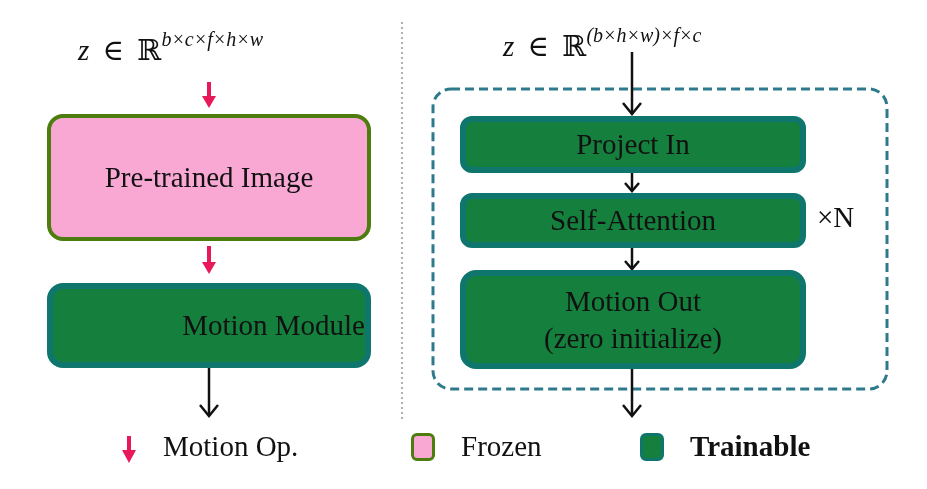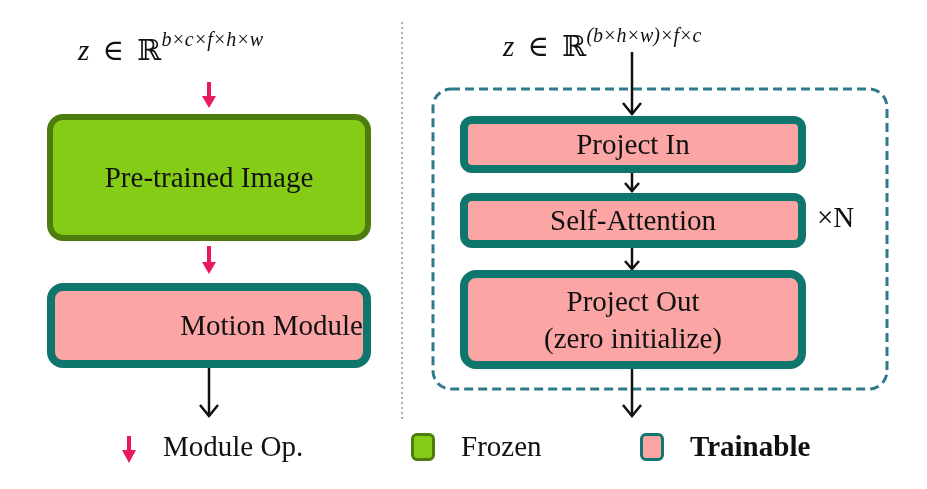--- a/index.html
+++ b/index.html
@@ -2,22 +2,22 @@
 <html><head>
 <meta charset="utf-8">
 <style>
   html, body { margin: 0; padding: 0; background: #ffffff; }
   body { width: 927px; height: 489px; position: relative; overflow: hidden;
          font-family: "Liberation Serif", "DejaVu Serif", serif; color: #111; }
   .abs { position: absolute; }
   .box { position: absolute; box-sizing: border-box; border-radius: 16px;
          display: flex; flex-direction: column; align-items: center; justify-content: center;
          text-align: center; font-size: 29px; line-height: 1.25; }
-  .frozen { background: #84cc16; border: 6px solid #4d7c0f; }
-  .trainable { background: #fca5a5; border: 8px solid #0f766e; border-radius: 12px; }
+  .frozen { background: #f9a8d4; border: 4px solid #4d7c0f; }
+  .trainable { background: #15803d; border: 6px solid #0f766e; border-radius: 12px; }
   .math { font-family: "Liberation Serif", "DejaVu Serif", serif; font-style: italic; font-size: 29px; white-space: nowrap; }
   .math .up { font-size: 20px; vertical-align: 14px; }
   .math .rr { font-style: normal; font-family: "DejaVu Serif", serif; }
   .math .in { font-style: normal; margin: 0 6px; }
   .legend-text { font-size: 29px; white-space: nowrap; }
   .swatch { width: 24px; height: 28px; box-sizing: border-box; border-radius: 6px; }
   svg { position: absolute; left: 0; top: 0; }
 </style>
 </head>
 <body>
@@ -87,23 +87,23 @@
   <div>Motion Module</div>
 </div>
 
 <div class="box trainable" style="left:460px; top:116px; width:346px; height:57px;">
   <div>Project In</div>
 </div>
 <div class="box trainable" style="left:460px; top:193px; width:346px; height:55px;">
   <div>Self-Attention</div>
 </div>
 <div class="box trainable" style="left:460px; top:270px; width:346px; height:99px; border-radius:16px;">
-  <div>Project Out</div>
+  <div>Motion Out</div>
   <div>(zero initialize)</div>
 </div>
 
 <div class="abs" style="left:817px; top:201px; font-size:29px;">×N</div>
 
-<div class="abs legend-text" style="left:163px; top:430px;">Module Op.</div>
+<div class="abs legend-text" style="left:163px; top:430px;">Motion Op.</div>
 <div class="abs swatch frozen" style="left:411px; top:433px; border-width:3px;"></div>
 <div class="abs legend-text" style="left:461px; top:430px;">Frozen</div>
 <div class="abs swatch trainable" style="left:640px; top:433px; border-width:3px; border-radius:6px;"></div>
 <div class="abs legend-text" style="left:690px; top:430px;font-weight:bold;">Trainable</div>
 
 </body></html>

